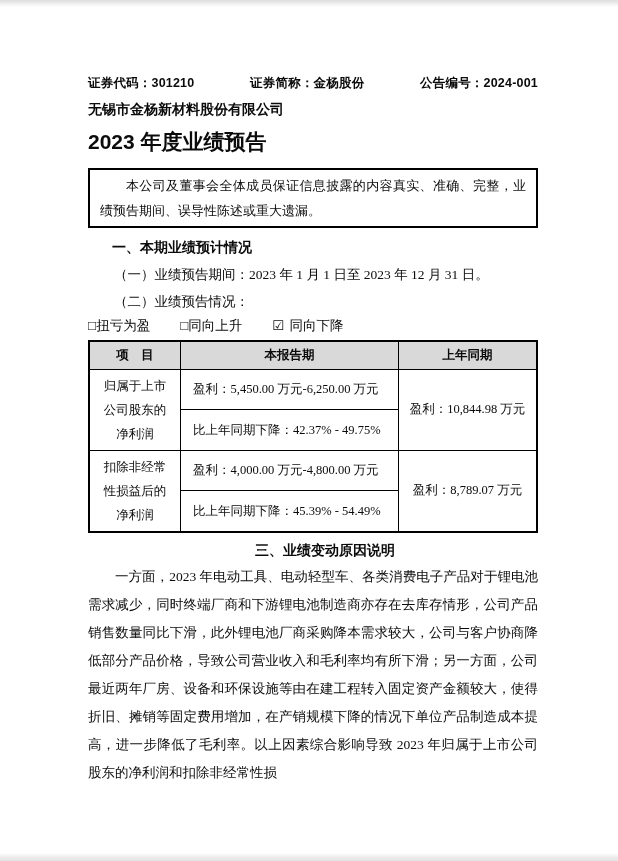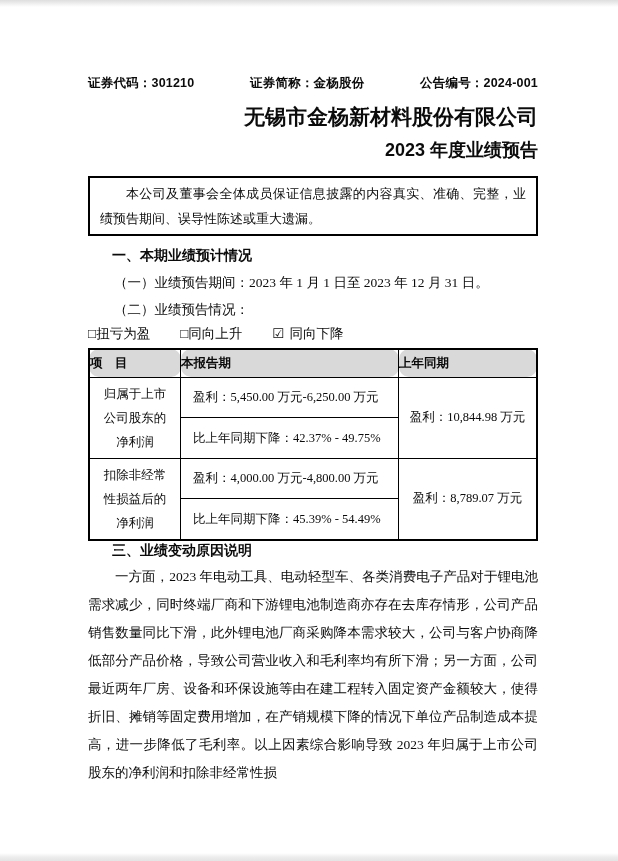--- a/index.html
+++ b/index.html
@@ -19,47 +19,47 @@
     padding: 75px 80px 8px 88px;
   }
 
   .meta-row {
     display: flex; justify-content: space-between; align-items: baseline;
     font-family: "Liberation Sans", sans-serif;
     font-weight: bold; font-size: 12.5px; letter-spacing: 0.2px;
   }
 
   .doc-title {
-    margin-top: 12px;
-    text-align: right;
+    margin-top: 4px;
+    text-align: left;
     font-family: "Liberation Sans", sans-serif;
-    font-weight: bold; font-size: 21px; line-height: 26px;
+    font-weight: bold; font-size: 14px; line-height: 26px;
   }
   .doc-subtitle {
     margin-top: 8px;
-    text-align: right;
+    text-align: left;
     font-family: "Liberation Sans", sans-serif;
-    font-weight: bold; font-size: 18px; line-height: 24px;
+    font-weight: bold; font-size: 21px; line-height: 24px;
   }
 
   .disclaimer-box {
     margin-top: 14px;
     border: 2px solid #000;
     padding: 3px 10px 3px 10px;
     font-size: 13px; line-height: 25px;
     text-align: justify; text-indent: 2em;
   }
 
   .sec-heading {
     margin: 10px 0 0 24px;
     font-family: "Liberation Sans", sans-serif;
     font-weight: bold; font-size: 14px; line-height: 18px;
   }
   .sec-heading.h2 { margin-top: 12px; }
-  .sec-heading.h3 { margin-top: 0; }
+  .sec-heading.h3 { margin-top: 8px; text-align: center; }
 
   .sub-item {
     margin: 10px 0 0 26px;
     font-size: 13.5px; line-height: 18px;
   }
   .sub-item.second { margin-top: 9px; }
 
   .check-row {
     margin-top: 6px;
     display: flex; gap: 30px;
@@ -77,22 +77,21 @@
     font-size: 12.5px;
   }
   table.forecast th, table.forecast td {
     border: 1px solid #000;
   }
   table.forecast th {
     background: #d9d9d9;
     font-family: "Liberation Sans", sans-serif;
     font-weight: bold;
     height: 28px;
-    text-align: left;
-    border-radius: 10px;
+    text-align: center;
   }
   col.c-item  { width: 92px; }
   col.c-cur   { width: 219px; }
   col.c-prior { width: 139px; }
   td.cell-item {
     text-align: center; vertical-align: middle;
     padding: 4px 12px; line-height: 24px;
   }
   td.cell-val {
     height: 34px; vertical-align: middle;

